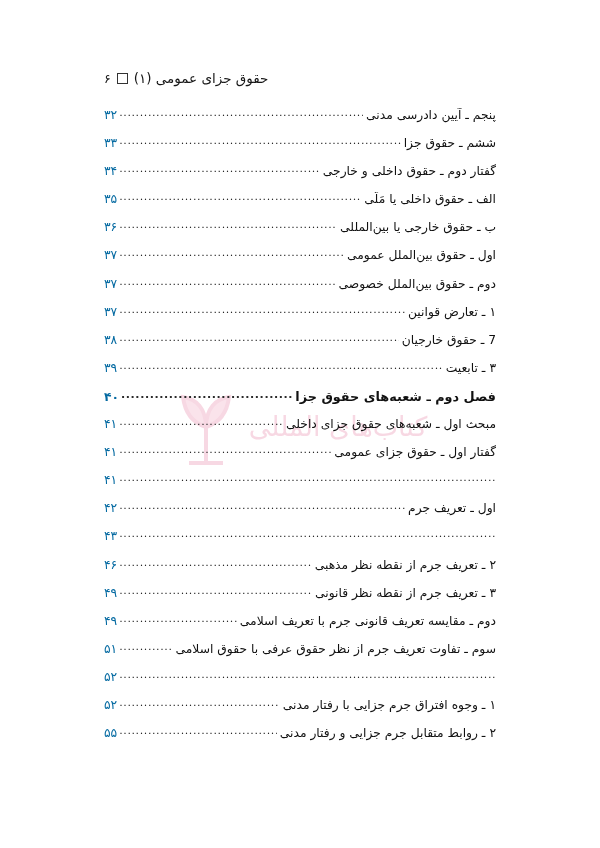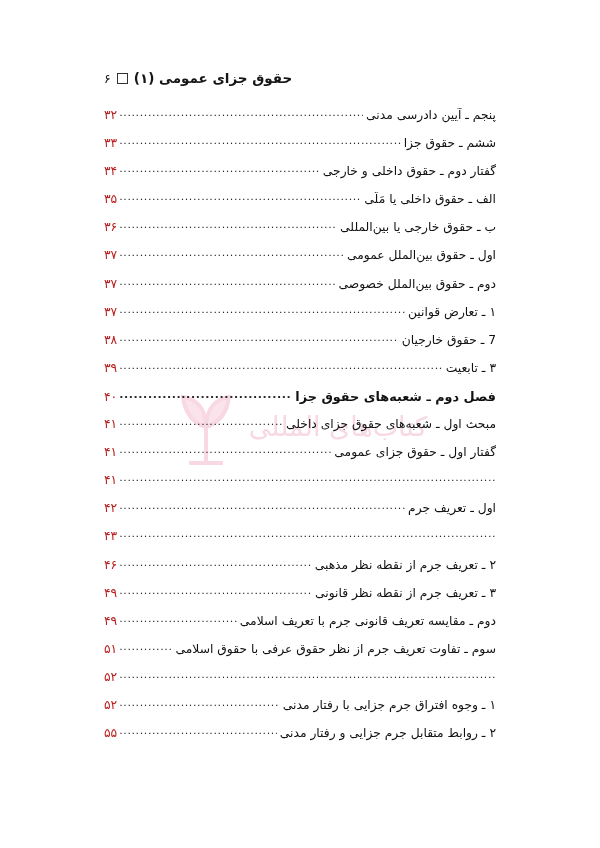--- a/index.html
+++ b/index.html
@@ -59,21 +59,21 @@
     left: 104px;
     display: flex;
     flex-direction: row;
     justify-content: flex-end;
     align-items: center;
     gap: 6px;
     font-size: 13.5px;
     font-weight: bold;
     color: #161616;
   }
-  .header .hdr-title { font-weight: bold; }
+  .header .hdr-title { font-weight: normal; }
   .header .hdr-sep {
     display: inline-block;
     width: 9px;
     height: 9px;
     border: 1px solid #333;
     background: #fff;
     position: relative;
     top: 0px;
   }
   .header .hdr-page { font-weight: normal; font-size: 12.5px; }
@@ -110,23 +110,23 @@
     font-size: 11px;
     letter-spacing: 0.6px;
     color: #2a2a2a;
     direction: ltr;
     text-align: left;
   }
   .toc-page {
     flex: 0 0 auto;
     font-size: 12.3px;
     padding-right: 1px;
-    color: #b91c1c;
-  }
-  .toc-row.bold .toc-page { font-weight: normal; }
+    color: #0369a1;
+  }
+  .toc-row.bold .toc-page { font-weight: bold; }
 </style>
 </head>
 <body>
 
 <div class="page">
 
   <div class="watermark">
     <div class="wm-text">کتاب‌های المللی</div>
     <svg class="wm-logo" viewBox="0 0 66 86">
       <g fill="none" stroke="#f2b9cd" stroke-width="4">

